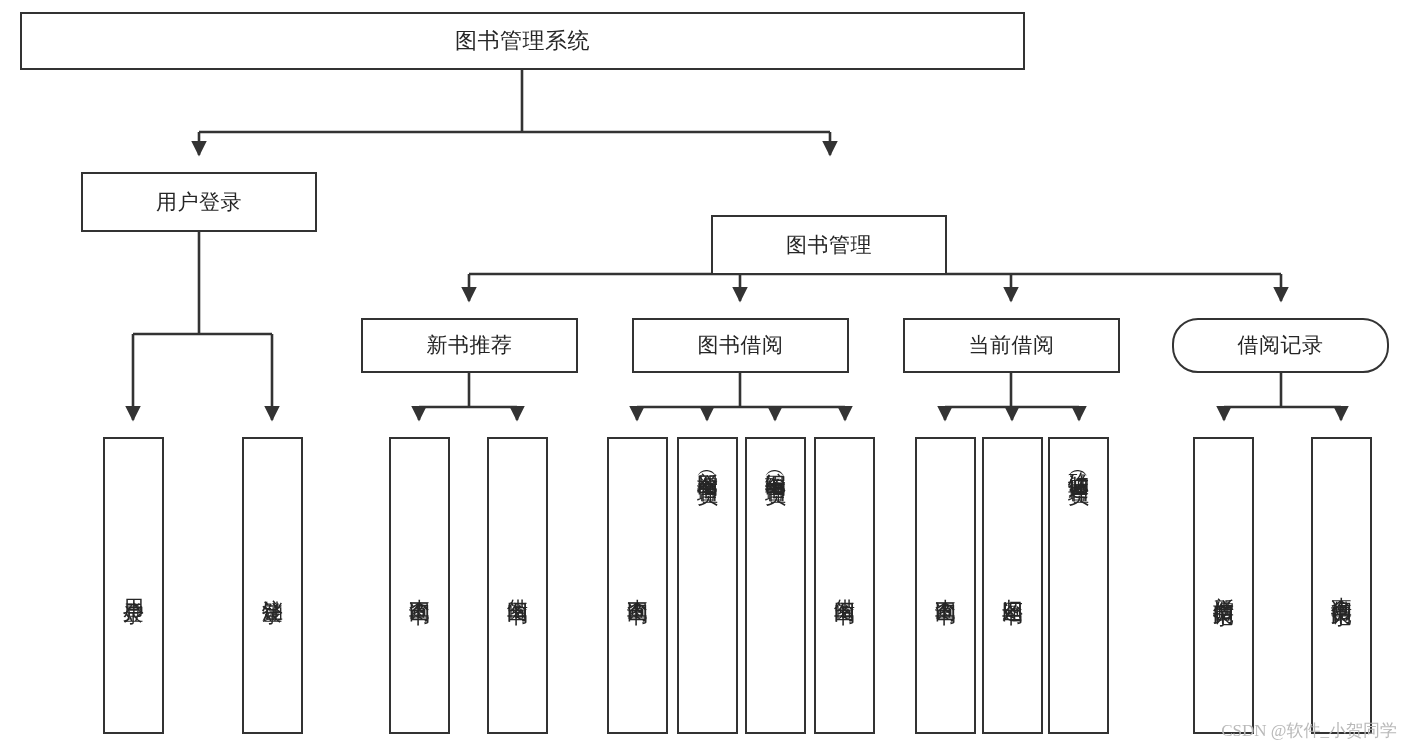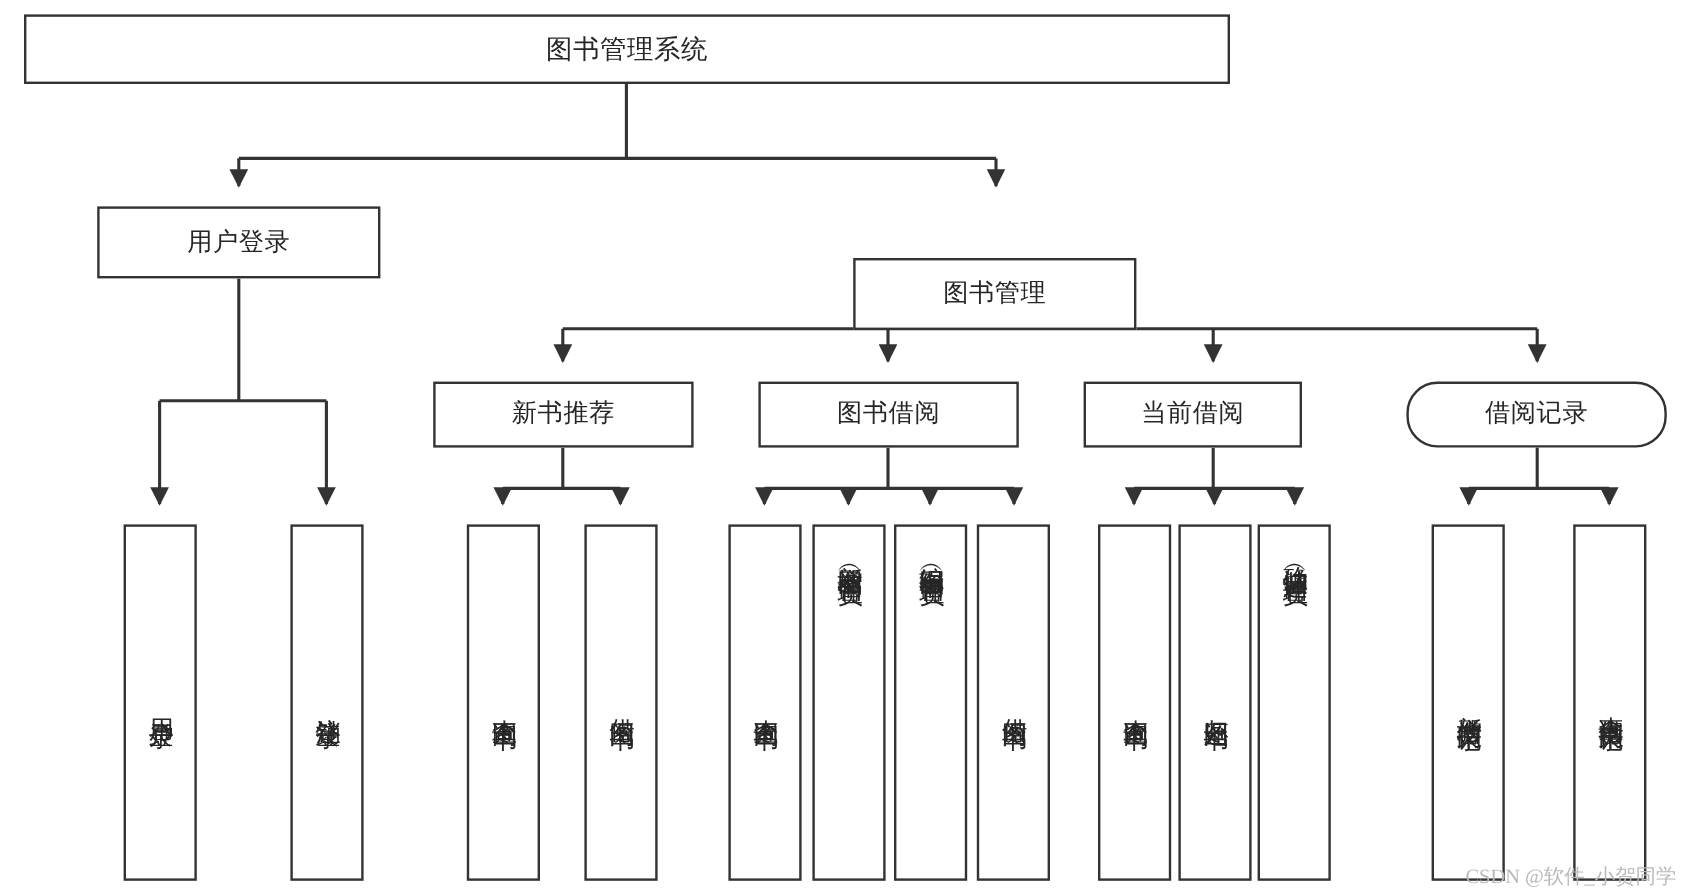--- a/index.html
+++ b/index.html
@@ -143,21 +143,21 @@
   <div class="node horiz" style="left:711px; top:172px; width:236px; height:60px;margin-top:43px;">
     <span class="label">图书管理</span>
   </div>
 
   <div class="node horiz" style="left:361px; top:318px; width:217px; height:55px;">
     <span class="label">新书推荐</span>
   </div>
   <div class="node horiz" style="left:632px; top:318px; width:217px; height:55px;">
     <span class="label">图书借阅</span>
   </div>
-  <div class="node horiz" style="left:903px; top:318px; width:182px; height:55px;">
+  <div class="node horiz" style="left:903px; top:318px; width:217px; height:55px;">
     <span class="label">当前借阅</span>
   </div>
   <div class="node horiz" style="left:1172px; top:318px; width:217px; height:55px;border-radius:26px;">
     <span class="label">借阅记录</span>
   </div>
 
   <div class="node vert mid" style="left:103px; top:437px; width:61px; height:297px;">
     <span class="label">用户登录</span>
   </div>
   <div class="node vert mid" style="left:242px; top:437px; width:61px; height:297px;">

